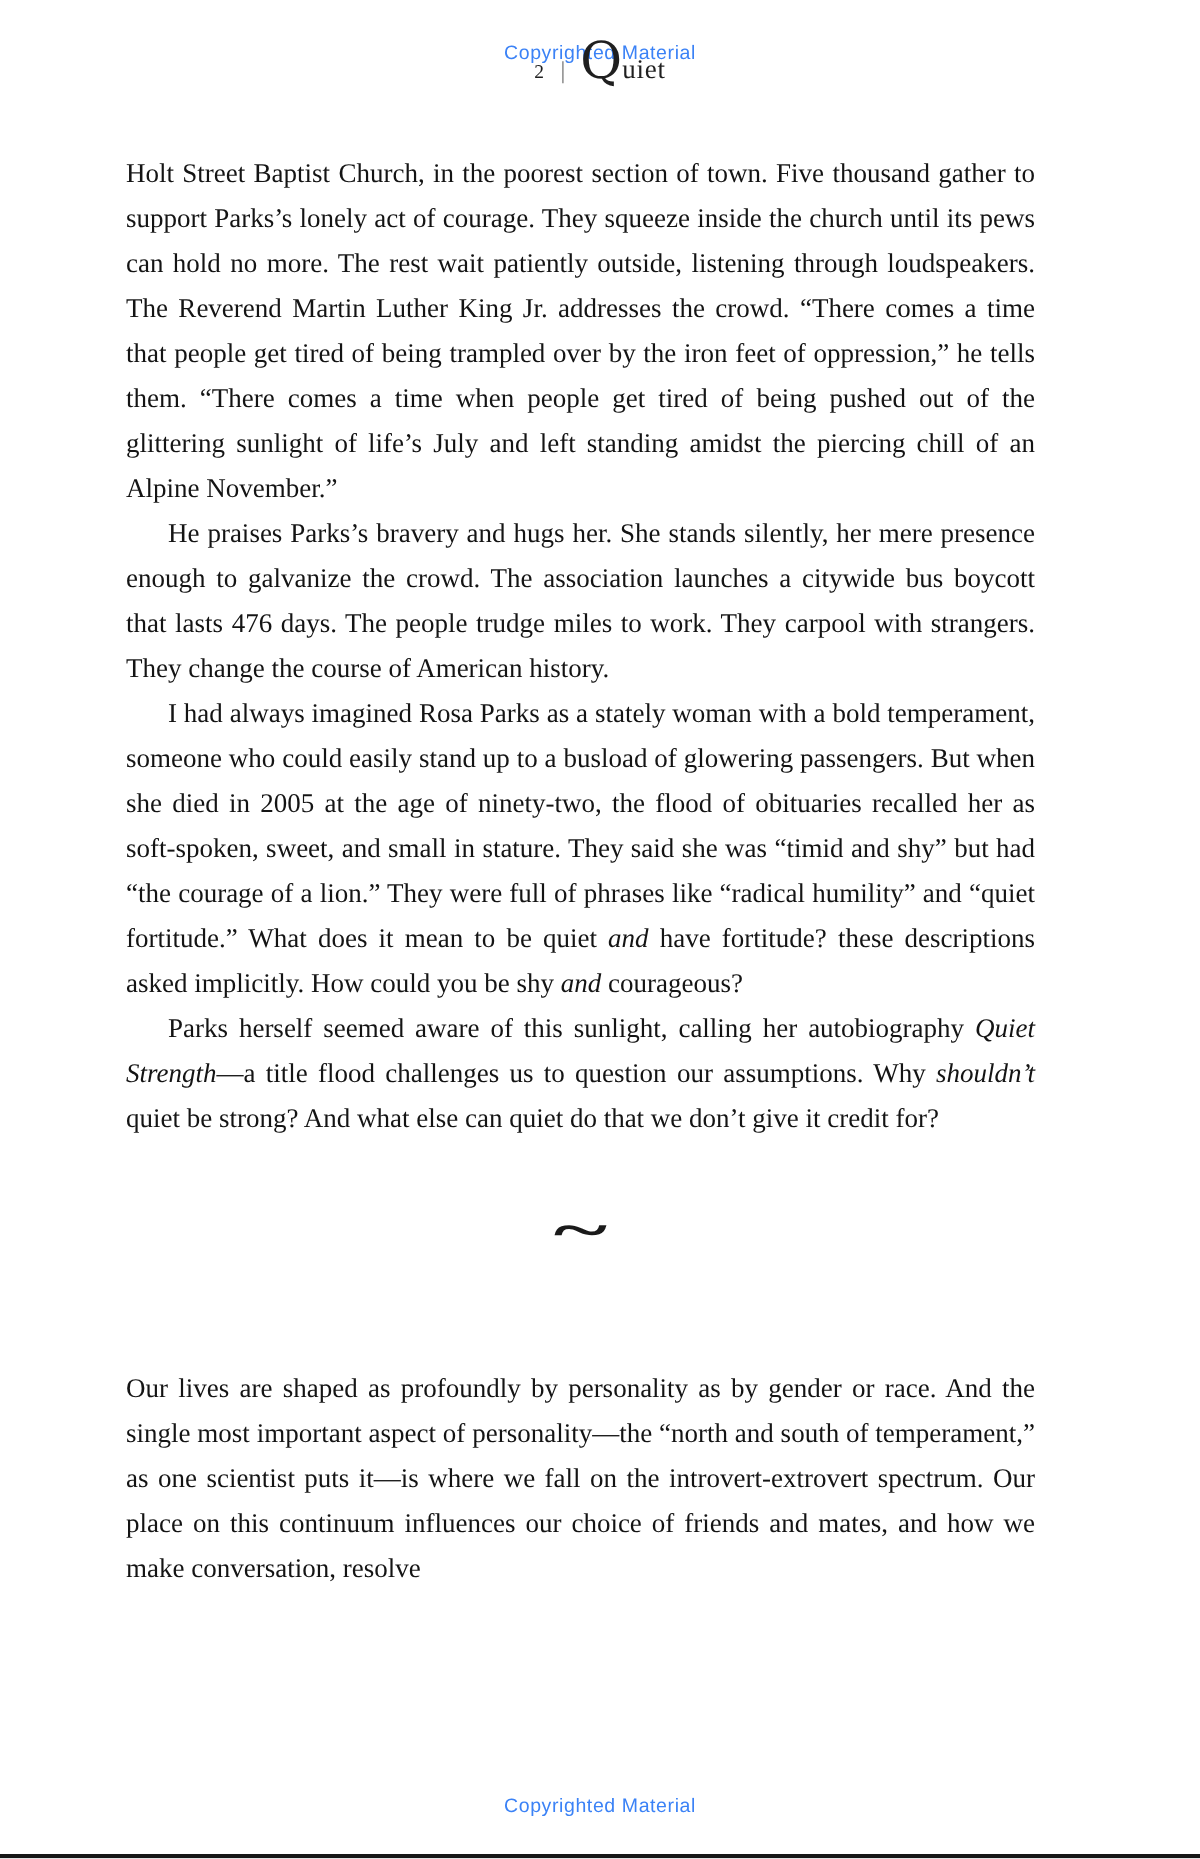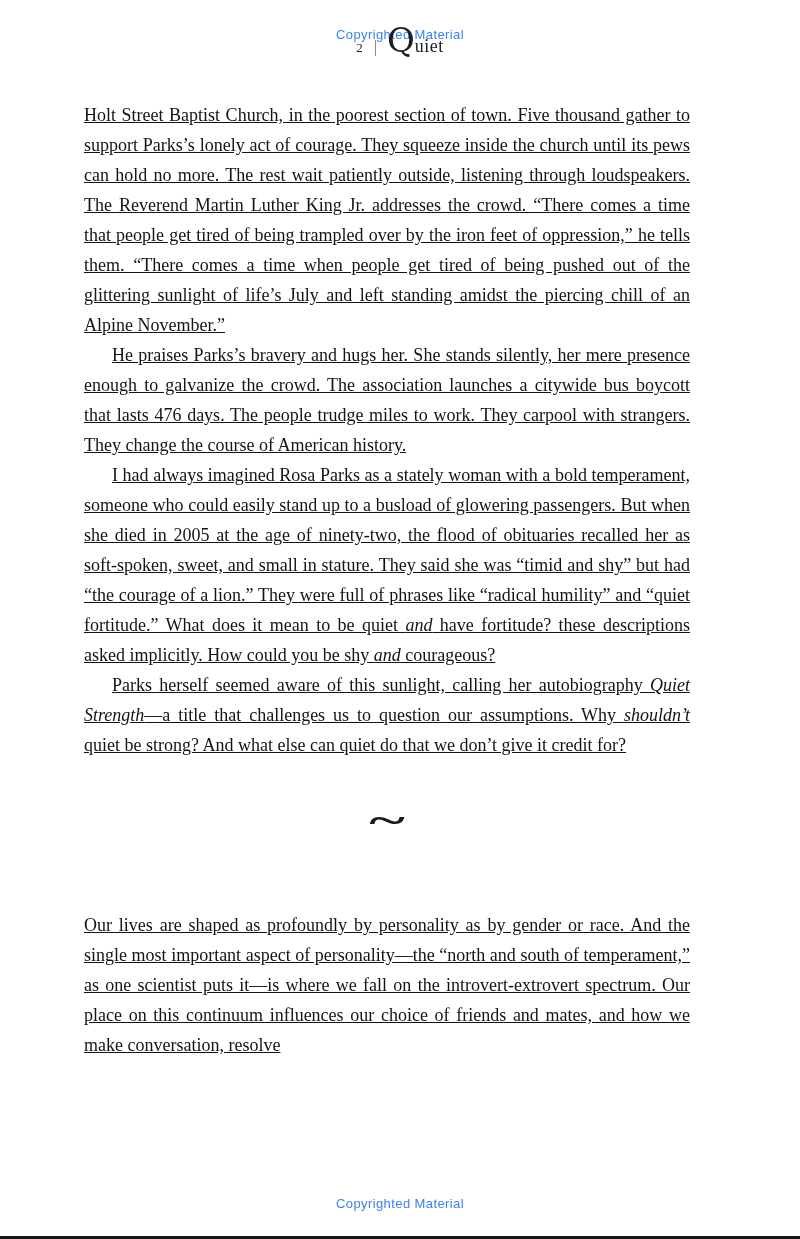--- a/index.html
+++ b/index.html
@@ -63,21 +63,21 @@
   .text-body {
     position: absolute;
     top: 100px;
     left: 84px;
     width: 606px;
     font-size: 18px;
     line-height: 30px;
     text-align: justify;
     color: #141414;
   }
-  .para { margin: 0; text-decoration: underline; }
+  .para { margin: 0; }
   .para.indent { text-indent: 28px; }
   .para i { font-style: italic; }
 
   .divider {
     text-align: center;
     height: 60px;
     line-height: 60px;
     margin: 30px 0 60px 0;
     font-size: 36px;
     font-weight: bold;
@@ -104,21 +104,21 @@
   <div class="header">
     <span class="pagenum">2</span>
     <span class="sep">|</span>
     <span class="title"><span class="initial">Q</span><span class="rest">uiet</span></span>
   </div>
 
   <div class="text-body">
       <p class="para"><span>Holt Street Baptist Church, in the poorest section of town. Five thousand gather to support Parks’s lonely act of courage. They squeeze inside the church until its pews can hold no more. The rest wait patiently outside, listening through loudspeakers. The Reverend Martin Luther King Jr. addresses the crowd. “There comes a time that people get tired of being trampled over by the iron feet of oppression,” he tells them. “There comes a time when people get tired of being pushed out of the glittering sunlight of life’s July and left standing amidst the piercing chill of an Alpine November.”</span></p>
       <p class="para indent"><span>He praises Parks’s bravery and hugs her. She stands silently, her mere presence enough to galvanize the crowd. The association launches a citywide bus boycott that lasts 476 days. The people trudge miles to work. They carpool with strangers. They change the course of American history.</span></p>
       <p class="para indent"><span>I had always imagined Rosa Parks as a stately woman with a bold temperament, someone who could easily stand up to a busload of glowering passengers. But when she died in 2005 at the age of ninety-two, the flood of obituaries recalled her as soft-spoken, sweet, and small in stature. They said she was “timid and shy” but had “the courage of a lion.” They were full of phrases like “radical humility” and “quiet fortitude.” What does it mean to be quiet </span><i>and</i><span> have fortitude? these descriptions asked implicitly. How could you be shy </span><i>and</i><span> courageous?</span></p>
-      <p class="para indent"><span>Parks herself seemed aware of this sunlight, calling her autobiography </span><i>Quiet Strength</i><span>—a title that challenges us to question our assumptions. Why </span><i>shouldn’t</i><span> quiet be strong? And what else can quiet do that we don’t give it credit for?</span></p>
+      <p class="para indent"><span>Parks herself seemed aware of this sunlight, calling her autobiography </span><i>Quiet Strength</i><span>—a title flood challenges us to question our assumptions. Why </span><i>shouldn’t</i><span> quiet be strong? And what else can quiet do that we don’t give it credit for?</span></p>
       <div class="divider">~</div>
       <p class="para"><span>Our lives are shaped as profoundly by personality as by gender or race. And the single most important aspect of personality—the “north and south of temperament,” as one scientist puts it—is where we fall on the introvert-extrovert spectrum. Our place on this continuum influences our choice of friends and mates, and how we make conversation, resolve</span></p>
     </div>
 
   <div class="notice bottom">Copyrighted Material</div>
 
   <div class="scan-edge"></div>
 
 </div>
 

